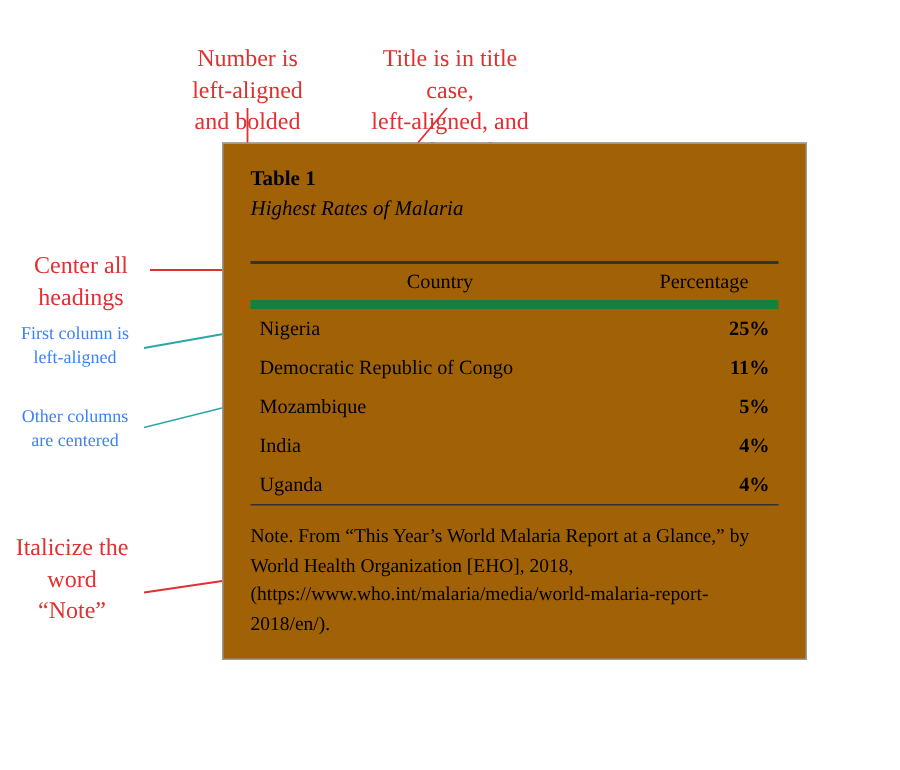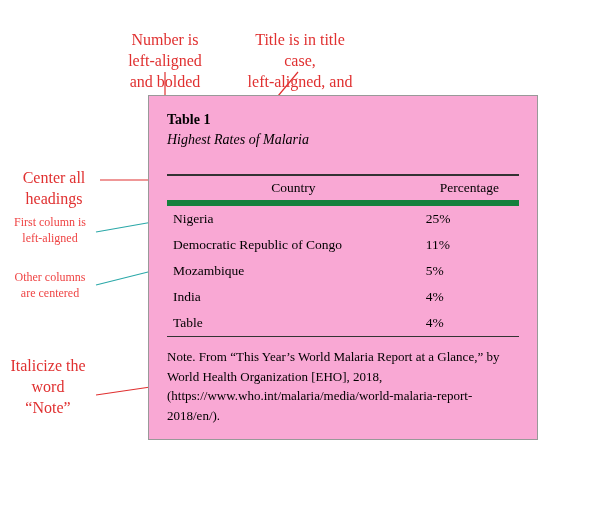--- a/index.html
+++ b/index.html
@@ -21,21 +21,21 @@
     }
 
     
     .table-container {
       position: absolute;
       left: 148px;
       top: 95px;
       width: 390px;
       border: 1px solid #999;
       padding: 16px 18px 14px 18px;
-      background: #f9a8d4;
+      background: #a16207;
     }
 
     .table-number {
       font-weight: bold;
       font-size: 14px;
       margin-bottom: 4px;
     }
 
     .table-title {
       font-style: italic;
@@ -62,21 +62,22 @@
 
     .data-table td {
       padding: 5px 6px;
     }
 
     .data-table td.col-country {
       text-align: left;
     }
 
     .data-table td.col-percent {
-      text-align: left;
+      text-align: right;
+      font-weight: bold;
     }
 
     .data-table tbody tr:last-child {
       border-bottom: 1px solid #333;
     }
 
     .table-note {
       margin-top: 10px;
       font-size: 13px;
       line-height: 1.5;
@@ -90,21 +91,21 @@
       position: absolute;
       font-size: 16px;
       color: #e03030;
       text-align: center;
       line-height: 1.3;
     }
 
     .annotation-teal {
       position: absolute;
       font-size: 12px;
-      color: #ef4444;
+      color: #3b82f6;
       text-align: center;
       line-height: 1.3;
     }
 
     
     svg.arrows {
       position: absolute;
       top: 0;
       left: 0;
       width: 600px;
@@ -211,21 +212,21 @@
           </tr>
           <tr>
             <td class="col-country">Mozambique</td>
             <td class="col-percent">5%</td>
           </tr>
           <tr>
             <td class="col-country">India</td>
             <td class="col-percent">4%</td>
           </tr>
           <tr>
-            <td class="col-country">Table</td>
+            <td class="col-country">Uganda</td>
             <td class="col-percent">4%</td>
           </tr>
         </tbody>
     </table>
 
     <div class="table-note">
       <span class="note-italic">Note.</span>
       <span> From “This Year’s World Malaria Report at a Glance,” by World Health Organization [EHO], 2018, (https://www.who.int/malaria/media/world-malaria-report-2018/en/).</span>
     </div>
   </div>

